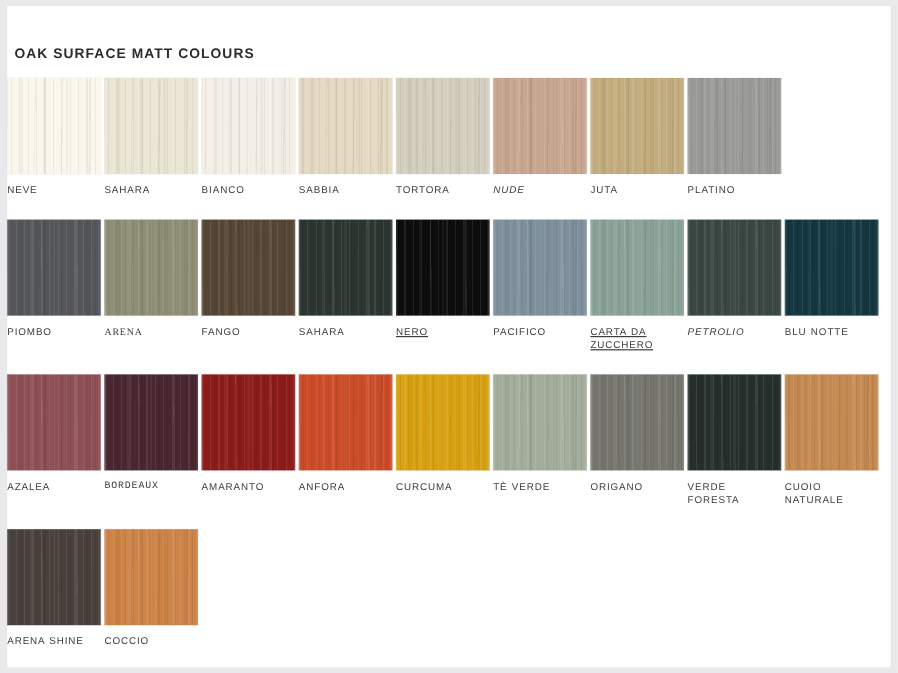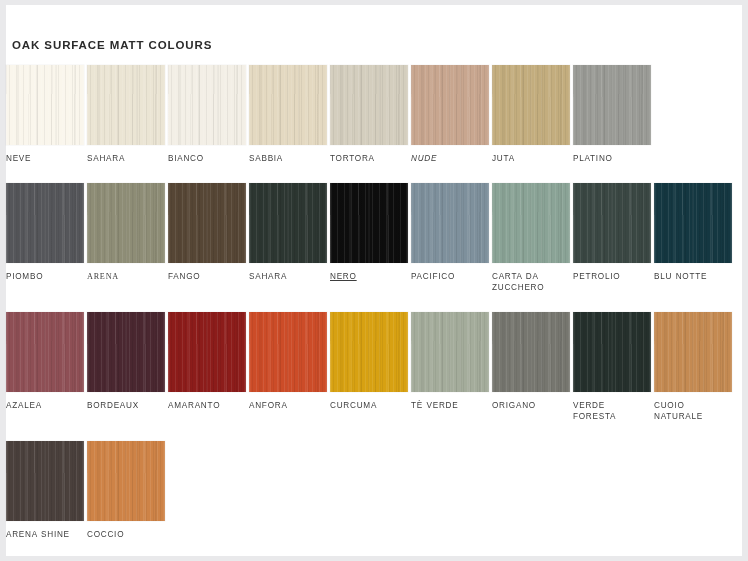--- a/index.html
+++ b/index.html
@@ -169,40 +169,40 @@
       <div class="cell">
         <div class="swatch" style="background-color: rgb(13, 13, 13);"></div>
         <div class="label" style="color: rgb(61, 61, 61); text-decoration: underline;">NERO</div>
       </div>
       <div class="cell">
         <div class="swatch" style="background-color: rgb(126, 144, 156);"></div>
         <div class="label" style="color: rgb(61, 61, 61);">PACIFICO</div>
       </div>
       <div class="cell">
         <div class="swatch" style="background-color: rgb(138, 163, 150);"></div>
-        <div class="label" style="color: rgb(61, 61, 61);">CARTA DA ZUCCHERO</div>
+        <div class="label" style="color: rgb(61, 61, 61); text-decoration: underline;">CARTA DA ZUCCHERO</div>
       </div>
       <div class="cell">
         <div class="swatch" style="background-color: rgb(58, 71, 67);"></div>
-        <div class="label" style="color: rgb(61, 61, 61);">PETROLIO</div>
+        <div class="label" style="color: rgb(61, 61, 61); font-style: italic;">PETROLIO</div>
       </div>
       <div class="cell">
         <div class="swatch" style="background-color: rgb(20, 55, 65);"></div>
         <div class="label" style="color: rgb(61, 61, 61);">BLU NOTTE</div>
       </div>
     </div>
 
     <div class="row">
       <div class="cell">
         <div class="swatch" style="background-color: rgb(142, 79, 85);"></div>
         <div class="label" style="color: rgb(61, 61, 61);">AZALEA</div>
       </div>
       <div class="cell">
         <div class="swatch" style="background-color: rgb(74, 39, 48);"></div>
-        <div class="label" style="color: rgb(61, 61, 61);">BORDEAUX</div>
+        <div class="label" style="color: rgb(61, 61, 61); font-family: Liberation Mono, monospace;">BORDEAUX</div>
       </div>
       <div class="cell">
         <div class="swatch" style="background-color: rgb(140, 28, 26);"></div>
         <div class="label" style="color: rgb(61, 61, 61);">AMARANTO</div>
       </div>
       <div class="cell">
         <div class="swatch" style="background-color: rgb(204, 76, 40);"></div>
         <div class="label" style="color: rgb(61, 61, 61);">ANFORA</div>
       </div>
       <div class="cell">

